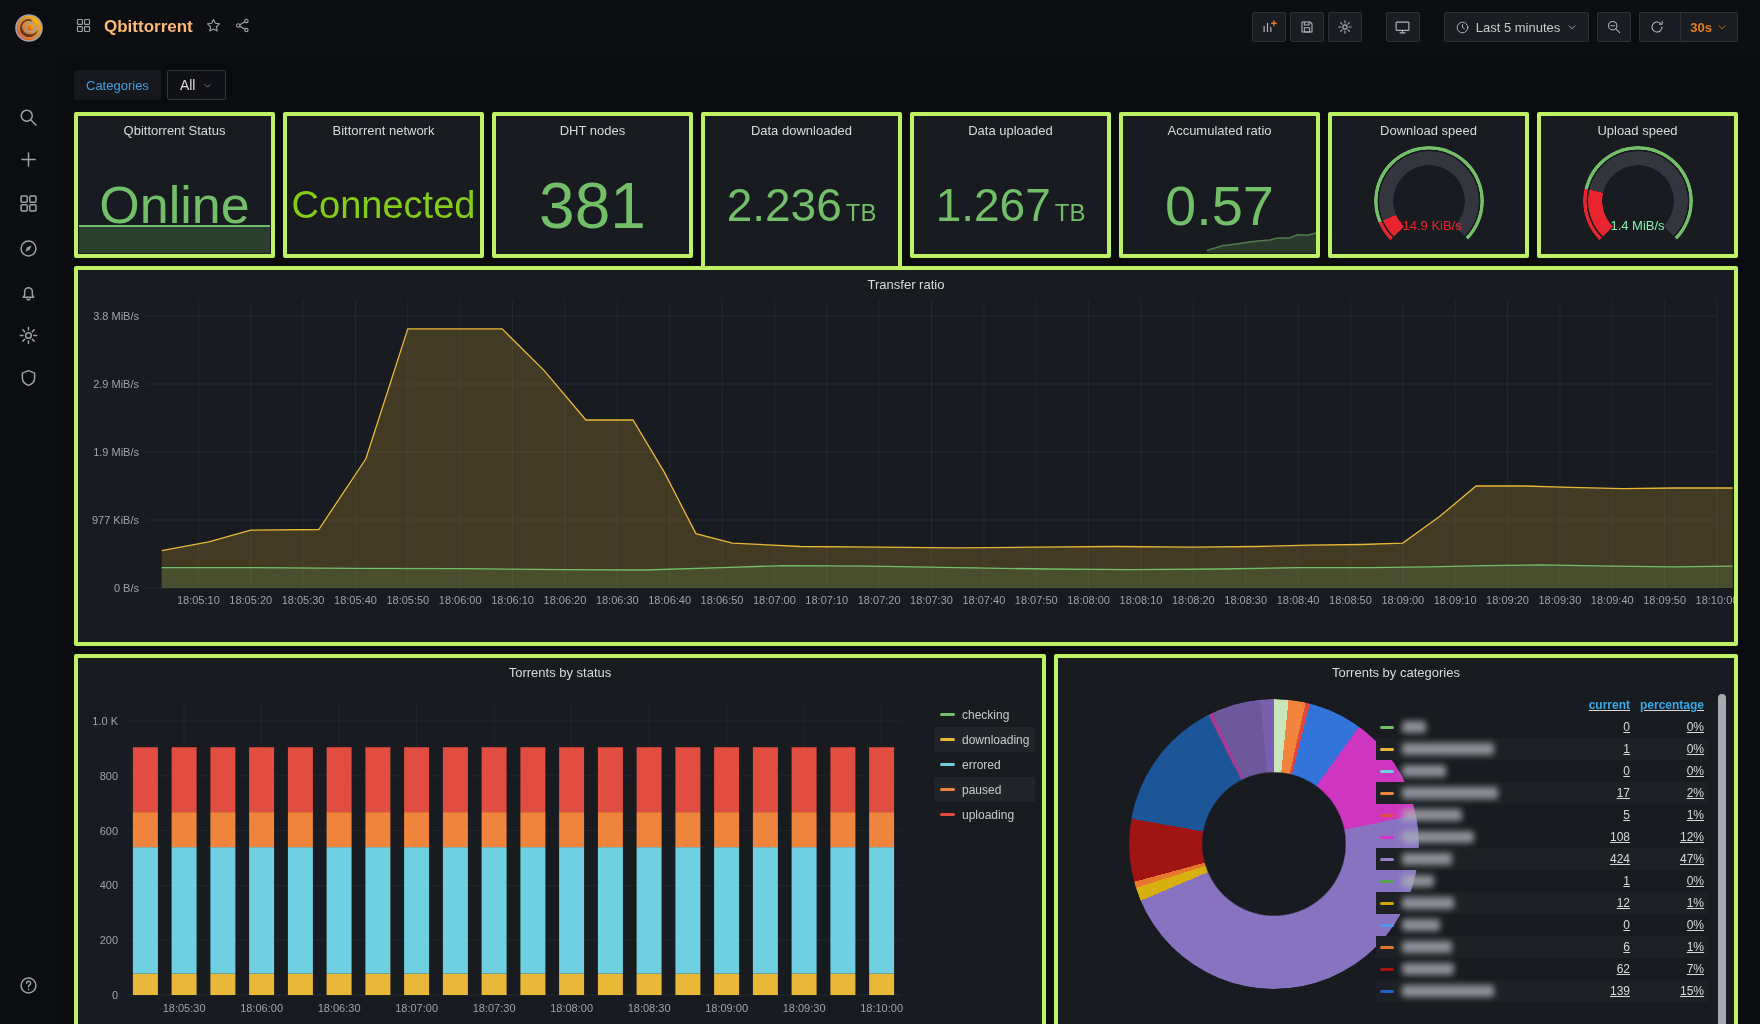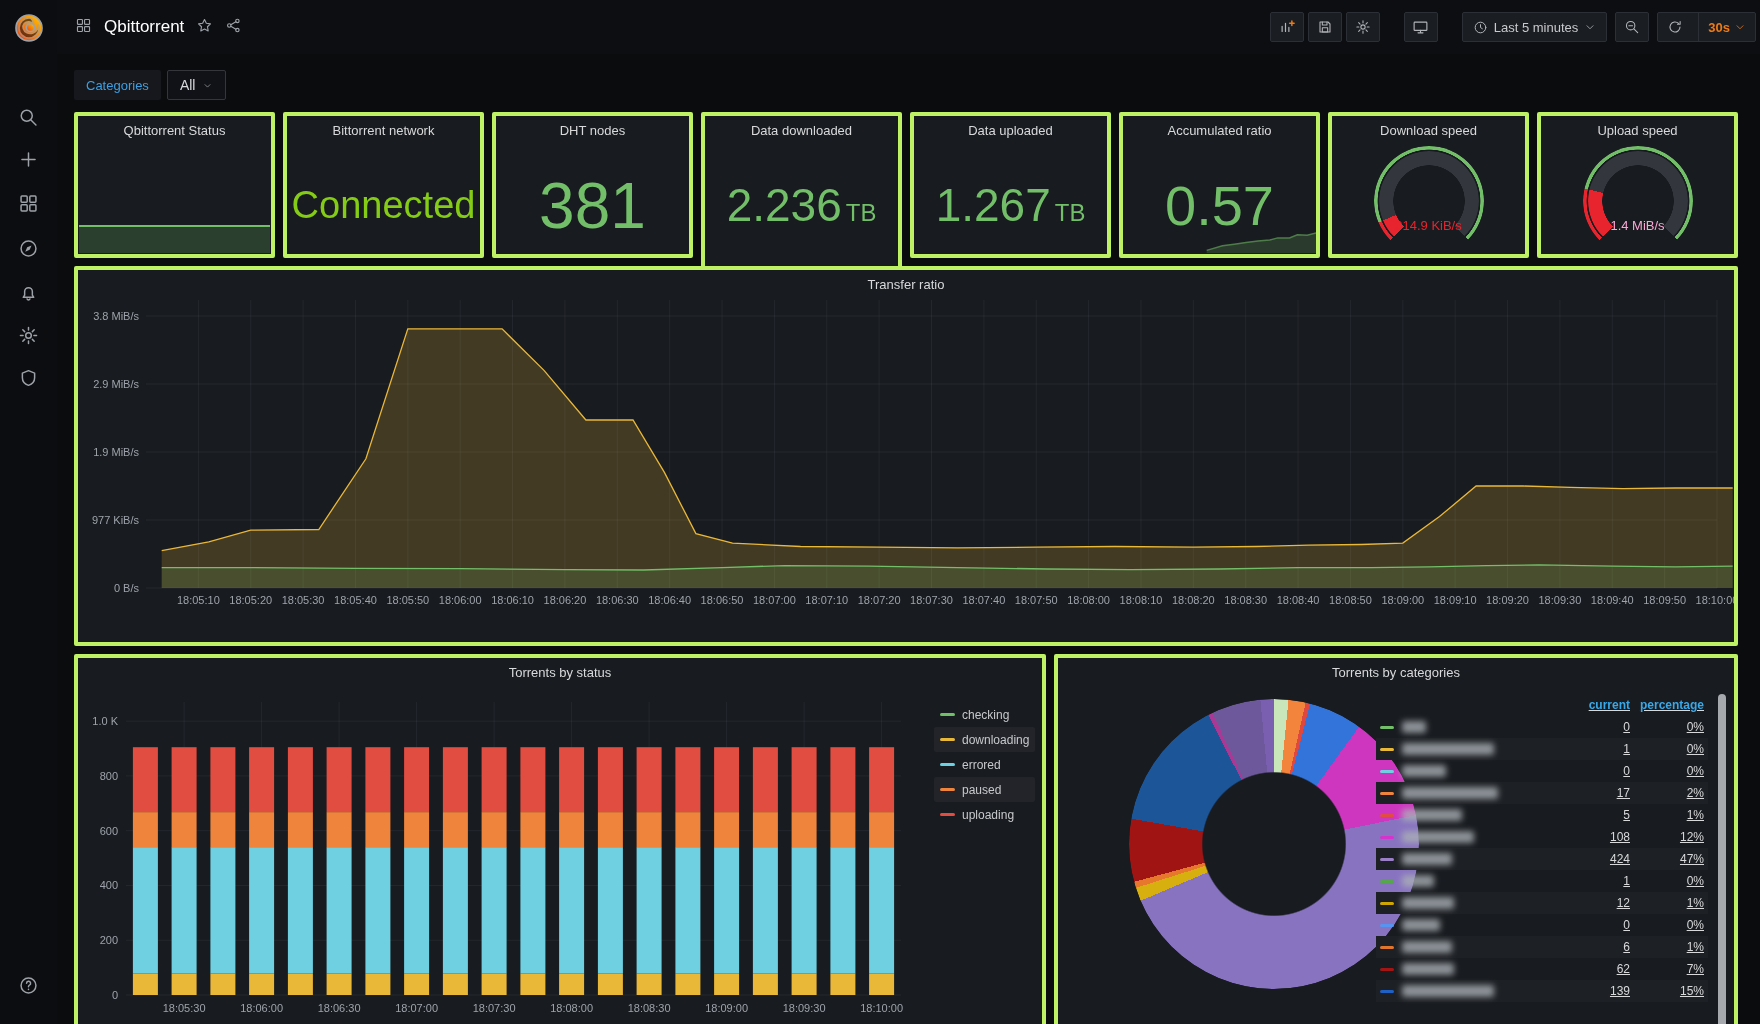--- a/index.html
+++ b/index.html
@@ -9,23 +9,23 @@
   .abs{position:absolute;}
 
   
   #sidebar{left:0;top:0;width:57px;height:1024px;background:#0c0d10;}
   .side-icon{position:absolute;left:0;width:57px;height:36px;display:flex;align-items:center;justify-content:center;cursor:pointer;}
   .side-icon svg{stroke:#9da2a8;fill:none;stroke-width:1.7;stroke-linecap:round;stroke-linejoin:round;}
 
   
   #topnav{left:57px;top:0;width:1703px;height:54px;background:#0d0e12;display:flex;align-items:center;}
   .nav-left{display:flex;align-items:center;gap:12px;padding-left:18px;}
-  .dash-title{font-size:17px;font-weight:400;color:#ffffff;}
+  .dash-title{font-size:17px;font-weight:700;color:#fdba74;}
   .nav-ic svg{stroke:#9da2a8;fill:none;stroke-width:1.6;stroke-linecap:round;stroke-linejoin:round;}
-  .nav-right{margin-left:auto;display:flex;align-items:center;gap:8px;padding-right:4px;}
+  .nav-right{margin-left:auto;display:flex;align-items:center;gap:8px;padding-right:22px;}
   .navbtn{height:30px;min-width:34px;border:1px solid #2c2f36;background:#1a1d22;border-radius:2px;
           display:flex;align-items:center;justify-content:center;gap:6px;cursor:pointer;padding:0 6px;box-sizing:border-box;}
   .navbtn svg{stroke:#b2b5ba;fill:none;stroke-width:1.6;stroke-linecap:round;stroke-linejoin:round;}
   .btn-cluster{display:flex;gap:4px;}
   .timepicker{padding:0 10px;font-size:13px;color:#c7c9cc;}
   .refresh-group{display:flex;padding:0;}
   .refresh-cell{display:flex;align-items:center;justify-content:center;padding:0 9px;height:28px;}
   .refresh-cell + .refresh-cell{border-left:1px solid #2c2f36;}
   .interval-txt{font-size:13px;font-weight:600;}
 
@@ -240,20 +240,21 @@
     <span>All</span>
     <svg width="11" height="11" viewBox="0 0 24 24">
         <path d="M6 9.5l6 6 6-6"></path>
       </svg>
   </div>
 </div>
 
 <div id="stat-row">
     <div class="panel" style="left: 74px; top: 112px; width: 201px; height: 146px;">
       <div class="panel-title">Qbittorrent Status</div>
+      <div class="stat-value" style="font-size:52px;color:#73bf69;top:63.4px;">Online</div>
       <div class="spark-flat"></div>
     </div>
     <div class="panel" style="left: 283px; top: 112px; width: 201px; height: 146px;">
       <div class="panel-title">Bittorrent network</div>
       <div class="stat-value" style="font-size:38px;color:#84cc16;top:69.7px;">Connected</div>
     </div>
     <div class="panel" style="left: 492px; top: 112px; width: 201px; height: 146px;">
       <div class="panel-title">DHT nodes</div>
       <div class="stat-value" style="font-size:64px;color:#73bf69;top:58px;">381</div>
     </div>
@@ -279,21 +280,21 @@
         <div class="gring gouter" style="background:conic-gradient(from 225deg, #e8242e 0 22deg, #73bf69 22deg 270deg, transparent 270deg 360deg);"></div>
         <div class="gring ginner" style="background:conic-gradient(from 225deg, #e8242e 0 22deg, #33363d 22deg 270deg, transparent 270deg 360deg);"></div>
         <div class="gauge-value" style="color:#e8242e;">314.9 KiB/s</div>
       </div>
     </div>
     <div class="panel" style="left: 1537px; top: 112px; width: 201px; height: 146px;">
       <div class="panel-title">Upload speed</div>
       <div class="gauge">
         <div class="gring gouter" style="background:conic-gradient(from 225deg, #e8242e 0 58deg, #73bf69 58deg 270deg, transparent 270deg 360deg);"></div>
         <div class="gring ginner" style="background:conic-gradient(from 225deg, #e8242e 0 58deg, #33363d 58deg 270deg, transparent 270deg 360deg);"></div>
-        <div class="gauge-value" style="color:#f9a8d4;">1.4 MiB/s</div>
+        <div class="gauge-value" style="color:#86efac;">1.4 MiB/s</div>
       </div>
     </div>
   </div>
 
 <div class="panel" style="left:74px;top:266px;width:1664px;height:380px;">
   <div class="panel-title">Transfer ratio</div>
   <svg id="transfer-svg" width="1662" height="340" style="position:absolute;left:0;top:0;">
       <line x1="120.36666666666667" y1="30" x2="120.36666666666667" y2="318" stroke="rgba(204,204,220,0.07)"></line>
       <text x="120.36666666666667" y="334" text-anchor="middle" class="axis-label">18:05:10</text>
       <line x1="172.73333333333335" y1="30" x2="172.73333333333335" y2="318" stroke="rgba(204,204,220,0.07)"></line>

